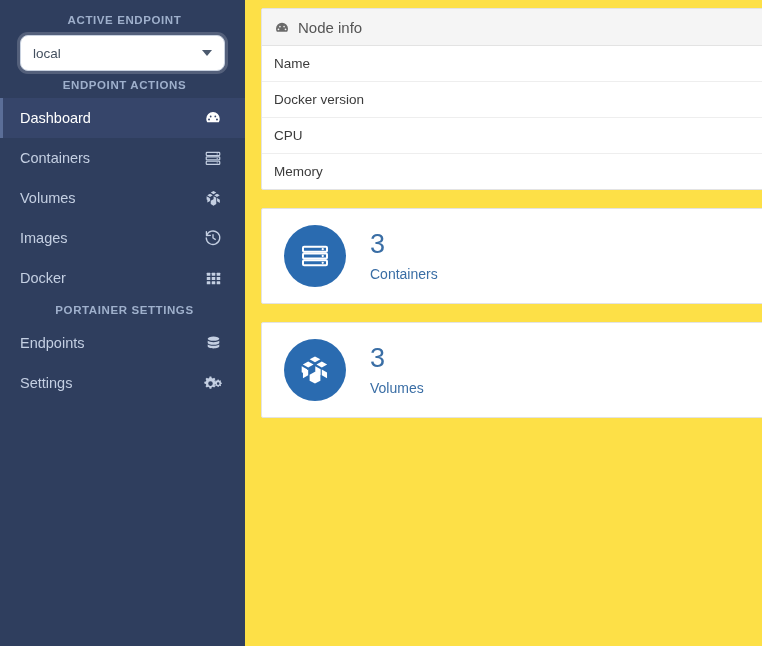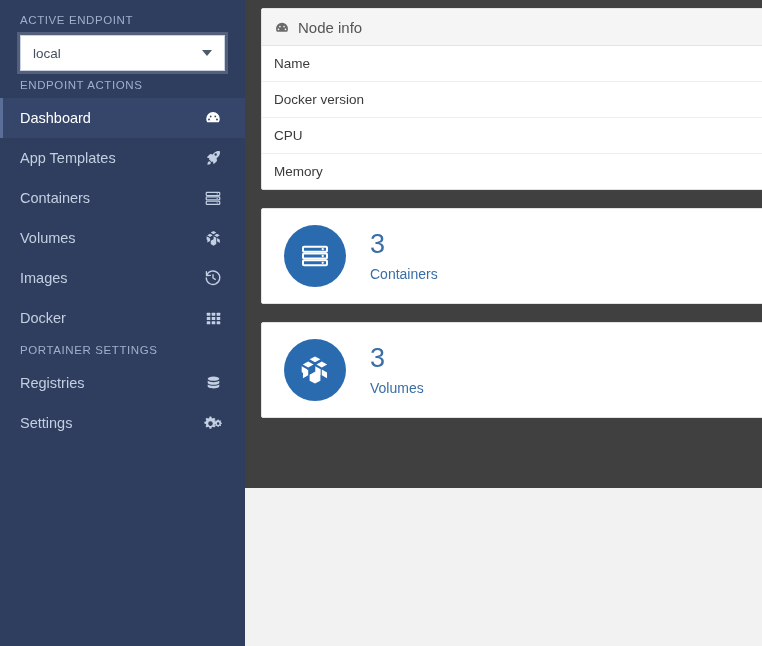--- a/index.html
+++ b/index.html
@@ -32,33 +32,34 @@
     padding-top: 8px;
     overflow: hidden;
     position: relative;
   }
   .sidebar-title {
     color: #9fb0cc;
     font-size: 11.5px;
     letter-spacing: 0.6px;
     padding: 6px 16px 5px 20px;
     text-transform: uppercase;
-    font-weight: 400;
+    font-weight: 700;
+    text-align: center;
   }
   .endpoint-select-wrap {
     padding: 4px 20px 2px 20px;
     position: relative;
   }
   .endpoint-select {
     width: 100%;
     height: 36px;
     box-sizing: border-box;
     background: #ffffff;
     border: 1px solid #c9d2e0;
-    border-radius: 0;
+    border-radius: 8px;
     padding: 0 28px 0 12px;
     font-family: "Liberation Sans", sans-serif;
     font-size: 13.5px;
     color: #44505f;
     outline: none;
     box-shadow: 0 0 0 3px rgba(255,255,255,0.18);
     appearance: none;
     -webkit-appearance: none;
     -moz-appearance: none;
     position: relative;
@@ -111,22 +112,22 @@
     display: flex;
     align-items: center;
     justify-content: center;
     flex: 0 0 auto;
   }
   .nav-icon svg { display: block; }
 
   
   .main {
     flex: 1;
-    height: 488px;
-    background: #404040;
+    height: 646px;
+    background: #fde047;
     box-sizing: border-box;
     padding: 8px 0 0 16px;
     overflow: hidden;
   }
   .panel {
     background: #ffffff;
     border: 1px solid #e3e3e3;
     border-radius: 2px;
     width: 760px;      
     box-sizing: border-box;
@@ -219,29 +220,20 @@
       <li class="nav-item active">
         <span class="nav-label">Dashboard</span>
         <span class="nav-icon">
           <svg width="18" height="18" viewBox="0 0 24 24" fill="#ffffff">
             <path d="M12 4a9 9 0 0 0-9 9 8.9 8.9 0 0 0 1.1 4.3.9.9 0 0 0 .8.5h14.2a.9.9 0 0 0 .8-.5A8.9 8.9 0 0 0 21 13a9 9 0 0 0-9-9zm-5.3 11.3a1.3 1.3 0 1 1 1.3-1.3 1.3 1.3 0 0 1-1.3 1.3zm2.2-4.1a1.2 1.2 0 1 1 1.2-1.2 1.2 1.2 0 0 1-1.2 1.2zm6.2 0a1.2 1.2 0 1 1 1.2-1.2 1.2 1.2 0 0 1-1.2 1.2zm2.2 4.1a1.3 1.3 0 1 1 1.3-1.3 1.3 1.3 0 0 1-1.3 1.3z"></path>
             <path d="M12.8 15.2l3-4.6-4.5 3.1a1.1 1.1 0 1 0 1.5 1.5z"></path>
           </svg>
         </span>
       </li>
 
-      <li class="nav-item">
-        <span class="nav-label">App Templates</span>
-        <span class="nav-icon">
-          <svg width="18" height="18" viewBox="0 0 24 24" fill="#c4cfe2">
-            <path d="M20.9 3.1a.6.6 0 0 0-.5-.4c-2.3-.3-4.8.6-6.8 2.4a15 15 0 0 0-1.9 2.1l-2.9-.5a1.6 1.6 0 0 0-1.4.5L4.2 10.5a.6.6 0 0 0 .3 1l2.6.7a9.8 9.8 0 0 0-.4 1.3.6.6 0 0 0 .2.6l3 3a.6.6 0 0 0 .6.1 9.8 9.8 0 0 0 1.3-.4l.7 2.6a.6.6 0 0 0 1 .3l3.3-3.2a1.6 1.6 0 0 0 .5-1.4l-.5-2.9a15 15 0 0 0 2.1-1.9c1.8-2 2.7-4.5 2.4-6.8zM15.6 9a1.6 1.6 0 1 1 1.6-1.6A1.6 1.6 0 0 1 15.6 9z"></path>
-            <path d="M5.5 17.2a2 2 0 0 0-.6 1.2l-.4 2.6 2.6-.4a2 2 0 0 0 1.2-.6 2 2 0 1 0-2.8-2.8z"></path>
-          </svg>
-        </span>
-      </li>
 
       <li class="nav-item">
         <span class="nav-label">Containers</span>
         <span class="nav-icon">
           <svg width="18" height="18" viewBox="0 0 24 24" fill="none" stroke="#c4cfe2" stroke-width="1.6">
             <rect x="3" y="4.5" width="18" height="4.2" rx="1"></rect>
             <rect x="3" y="10.4" width="18" height="4.2" rx="1"></rect>
             <rect x="3" y="16.3" width="18" height="4.2" rx="1"></rect>
             <circle cx="17.6" cy="6.6" r="0.8" fill="#c4cfe2" stroke="none"></circle>
             <circle cx="17.6" cy="12.5" r="0.8" fill="#c4cfe2" stroke="none"></circle>
@@ -290,21 +282,21 @@
       </li>
     </ul>
 
     <div class="sidebar-title">PORTAINER SETTINGS</div>
 
     <ul class="nav-list">
 
 
 
       <li class="nav-item">
-        <span class="nav-label">Registries</span>
+        <span class="nav-label">Endpoints</span>
         <span class="nav-icon">
           <svg width="17" height="17" viewBox="0 0 24 24" fill="#c4cfe2">
             <ellipse cx="12" cy="5.2" rx="8.2" ry="3"></ellipse>
             <path d="M3.8 8.2v2.6c0 1.7 3.7 3 8.2 3s8.2-1.3 8.2-3V8.2c-1.6 1.3-4.8 2-8.2 2s-6.6-.7-8.2-2z"></path>
             <path d="M3.8 13.3v2.6c0 1.7 3.7 3 8.2 3s8.2-1.3 8.2-3v-2.6c-1.6 1.3-4.8 2-8.2 2s-6.6-.7-8.2-2z"></path>
           </svg>
         </span>
       </li>
 
       <li class="nav-item">

